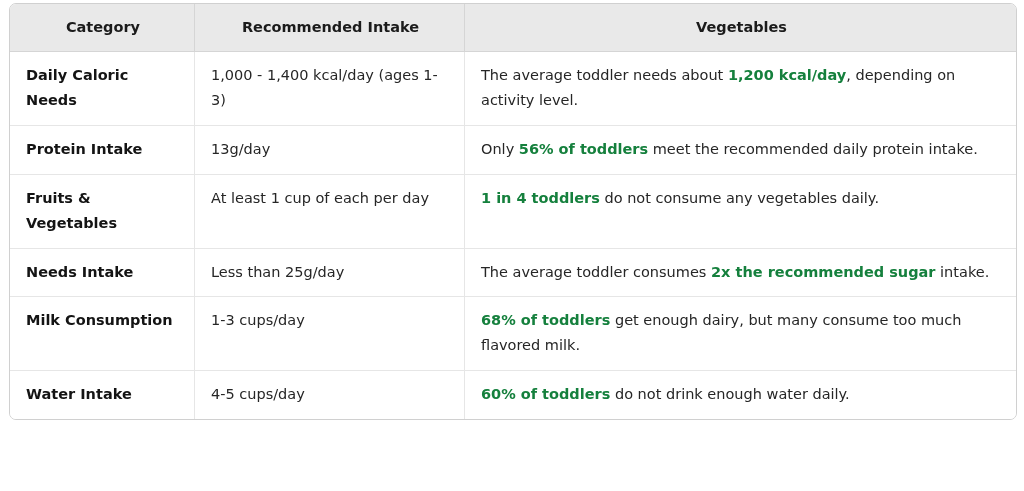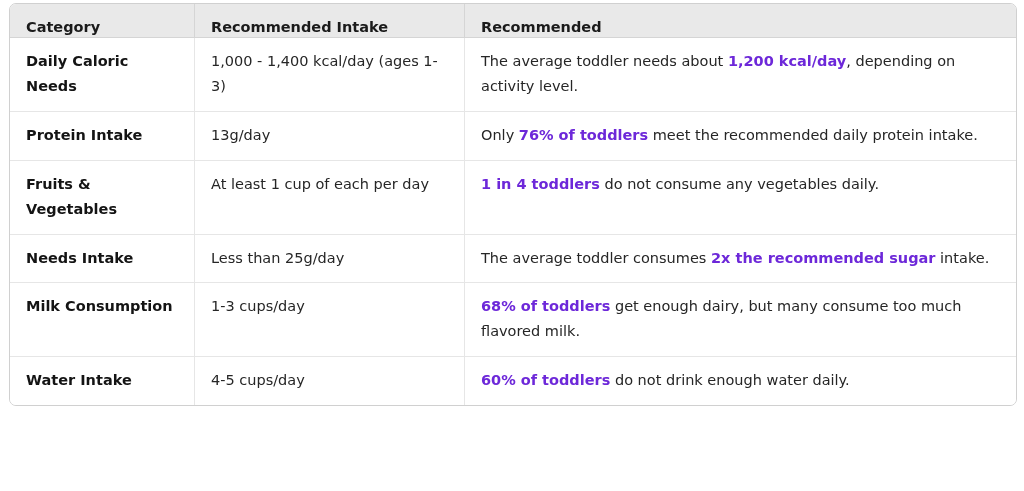--- a/index.html
+++ b/index.html
@@ -32,25 +32,25 @@
     overflow: hidden;
     background: #ffffff;
   }
 
   col.col-category      { width: 185px; }
   col.col-intake        { width: 270px; }
   col.col-statistics    { width: 551px; }
 
   thead th {
     background: #e9e9e9;
-    text-align: left;
+    text-align: center;
     font-weight: bold;
     font-size: 14.5px;
     color: #1b1b1b;
-    padding: 14px 14px 0 16px;
+    padding: 14px 14px 14px 16px;
     border-bottom: 1px solid #d5d5d5;
     border-right: 1px solid #d5d5d5;
     vertical-align: middle;
     line-height: 1.3;
   }
   thead th:last-child { border-right: none; }
 
   tbody td {
     font-size: 14.5px;
     line-height: 1.72;
@@ -66,50 +66,50 @@
   tbody tr:last-child td { border-bottom: none; }
 
   td.cell-category {
     font-weight: bold;
     color: #141414;
   }
 
   td.cell-statistics b,
   td.cell-statistics strong {
     font-weight: bold;
-    color: #6d28d9;
+    color: #15803d;
   }
 </style>
 </head>
 <body>
 
 <div class="table-wrap">
   <table class="nutrition-table">
     <colgroup>
       <col class="col-category">
       <col class="col-intake">
       <col class="col-statistics">
     </colgroup>
     <thead>
       <tr>
         <th>Category</th>
         <th>Recommended Intake</th>
-        <th>Recommended</th>
+        <th>Vegetables</th>
       </tr>
     </thead>
     <tbody id="table-body">
         <tr>
           <td class="cell-category">Daily Caloric Needs</td>
           <td class="cell-intake">1,000 - 1,400 kcal/day (ages 1-3)</td>
           <td class="cell-statistics">The average toddler needs about <b>1,200 kcal/day</b>, depending on activity level.</td>
         </tr>
         <tr>
           <td class="cell-category">Protein Intake</td>
           <td class="cell-intake">13g/day</td>
-          <td class="cell-statistics">Only <b>76% of toddlers</b> meet the recommended daily protein intake.</td>
+          <td class="cell-statistics">Only <b>56% of toddlers</b> meet the recommended daily protein intake.</td>
         </tr>
         <tr>
           <td class="cell-category">Fruits &amp; Vegetables</td>
           <td class="cell-intake">At least 1 cup of each per day</td>
           <td class="cell-statistics"><b>1 in 4 toddlers</b> do not consume any vegetables daily.</td>
         </tr>
         <tr>
           <td class="cell-category">Needs Intake</td>
           <td class="cell-intake">Less than 25g/day</td>
           <td class="cell-statistics">The average toddler consumes <b>2x the recommended sugar</b> intake.</td>

